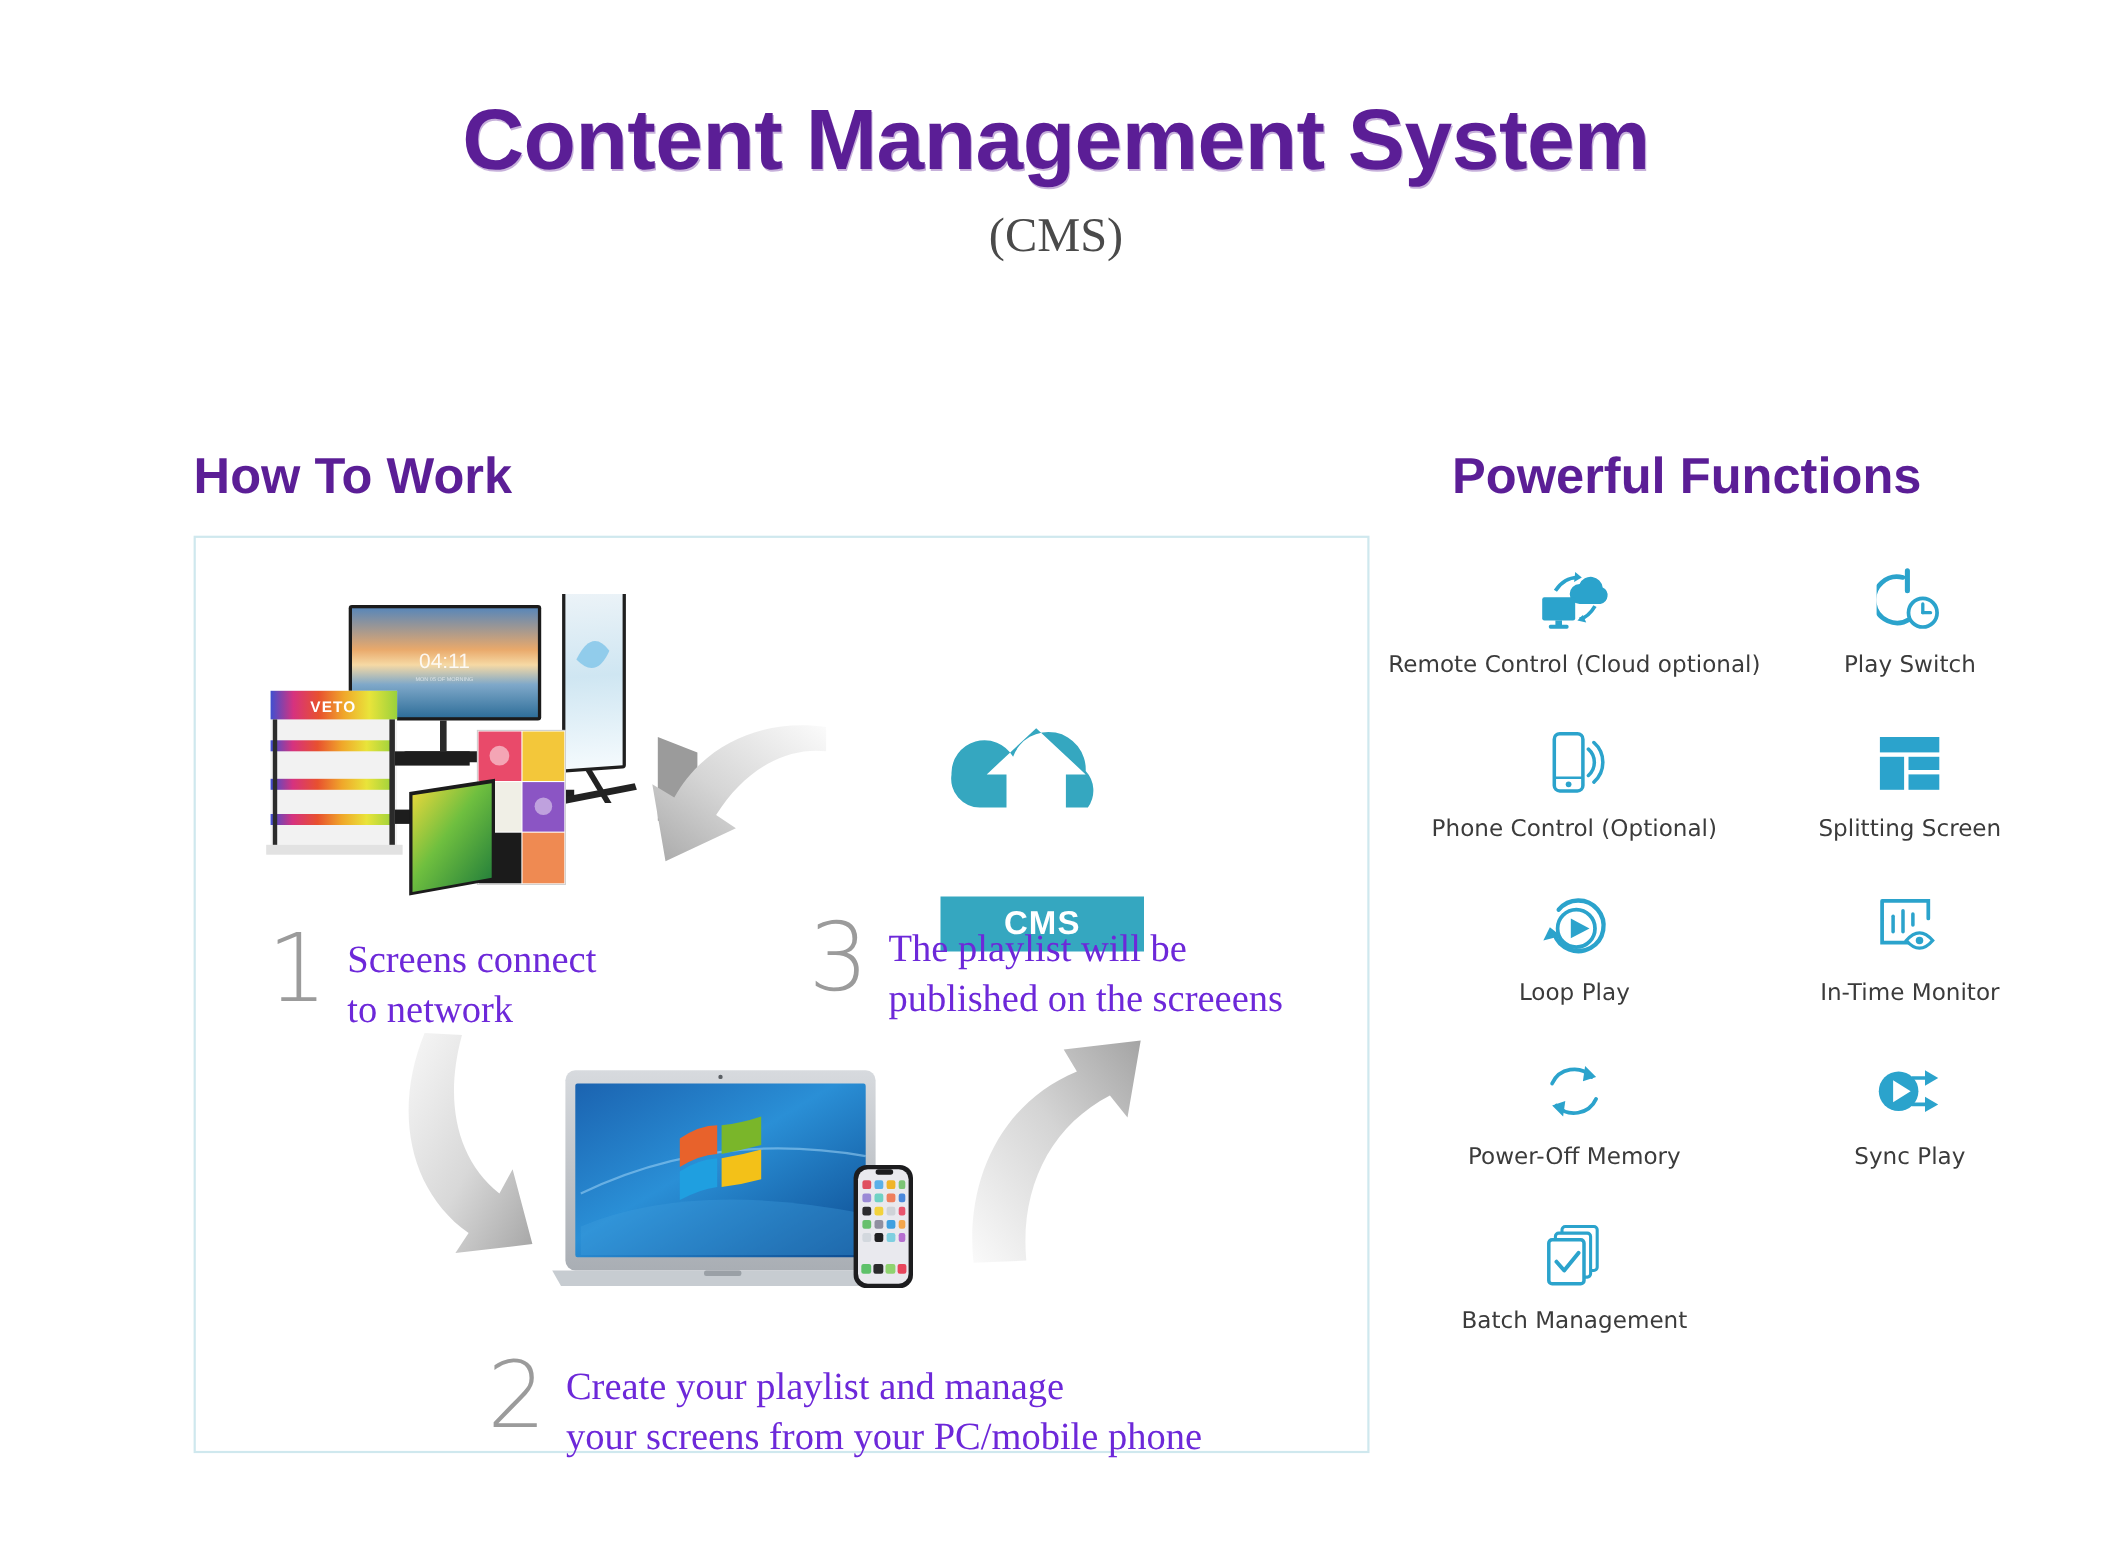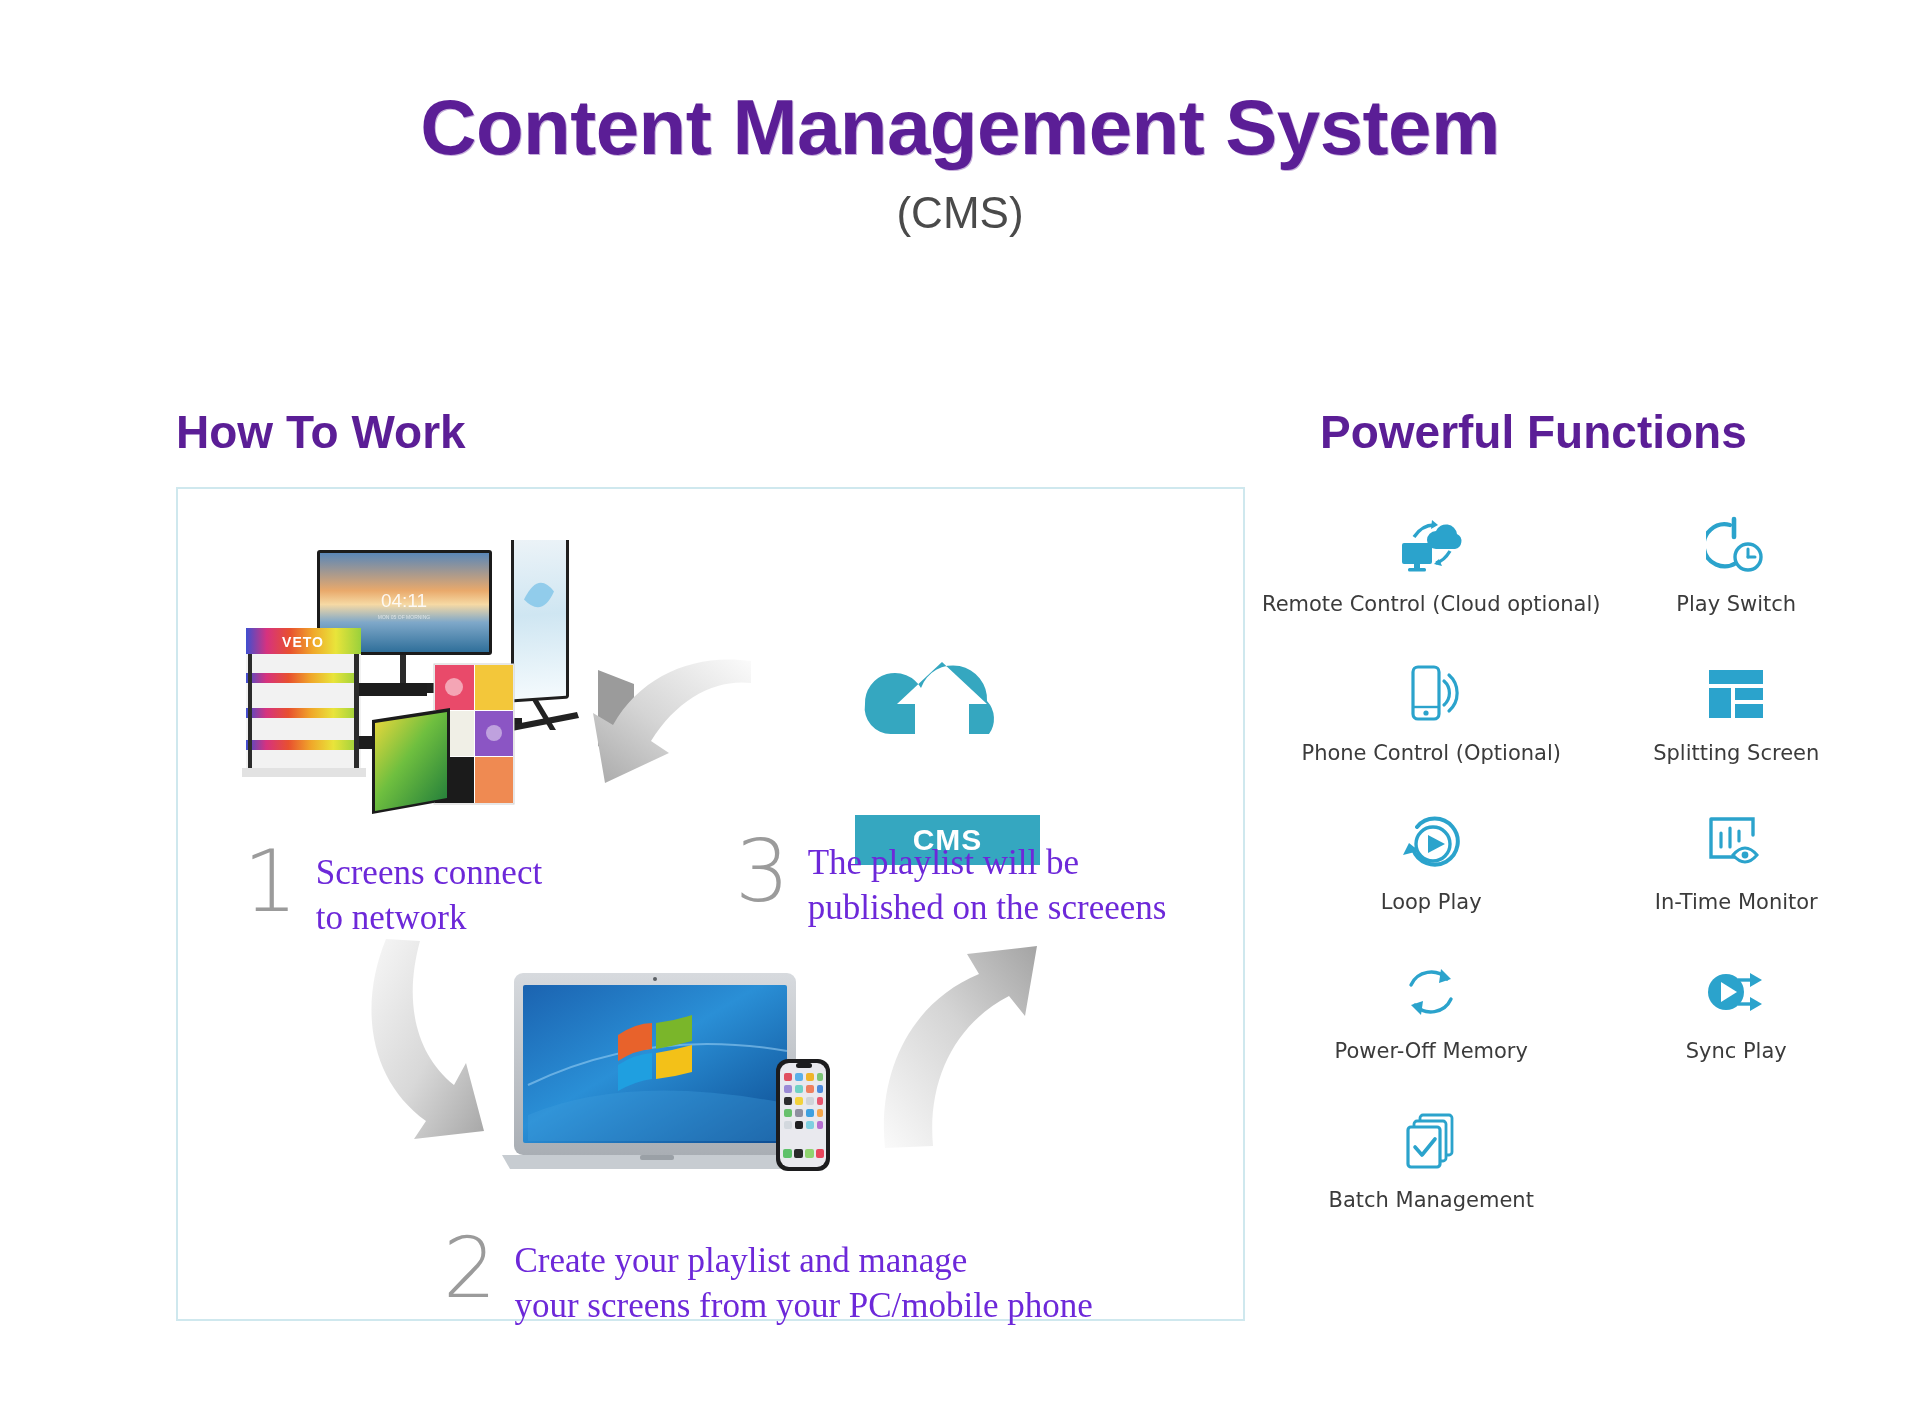--- a/index.html
+++ b/index.html
@@ -15,21 +15,21 @@
   #title-block{position:absolute;left:0;top:88px;width:1920px;text-align:center;}
   #main-title{
     font-family:"Liberation Sans", sans-serif;
     font-size:78px;font-weight:bold;color:#5B1E96;
     letter-spacing:-0.5px;line-height:1;
     text-shadow:1px 1px 0 rgba(91,30,150,.35);
   }
   #sub-title{
     margin-top:22px;
     font-size:44px;color:#4a4a4a;font-weight:normal;
-    font-family:Liberation Sans, sans-serif;
+    font-family:Liberation Serif, serif;
   }
 
   
   .section-heading{
     position:absolute;
     font-size:46px;color:#5B1E96;font-weight:bold;
     font-family:"Liberation Sans", sans-serif;
     white-space:nowrap;
   }
   #how-heading{left:176px;top:405px;}

